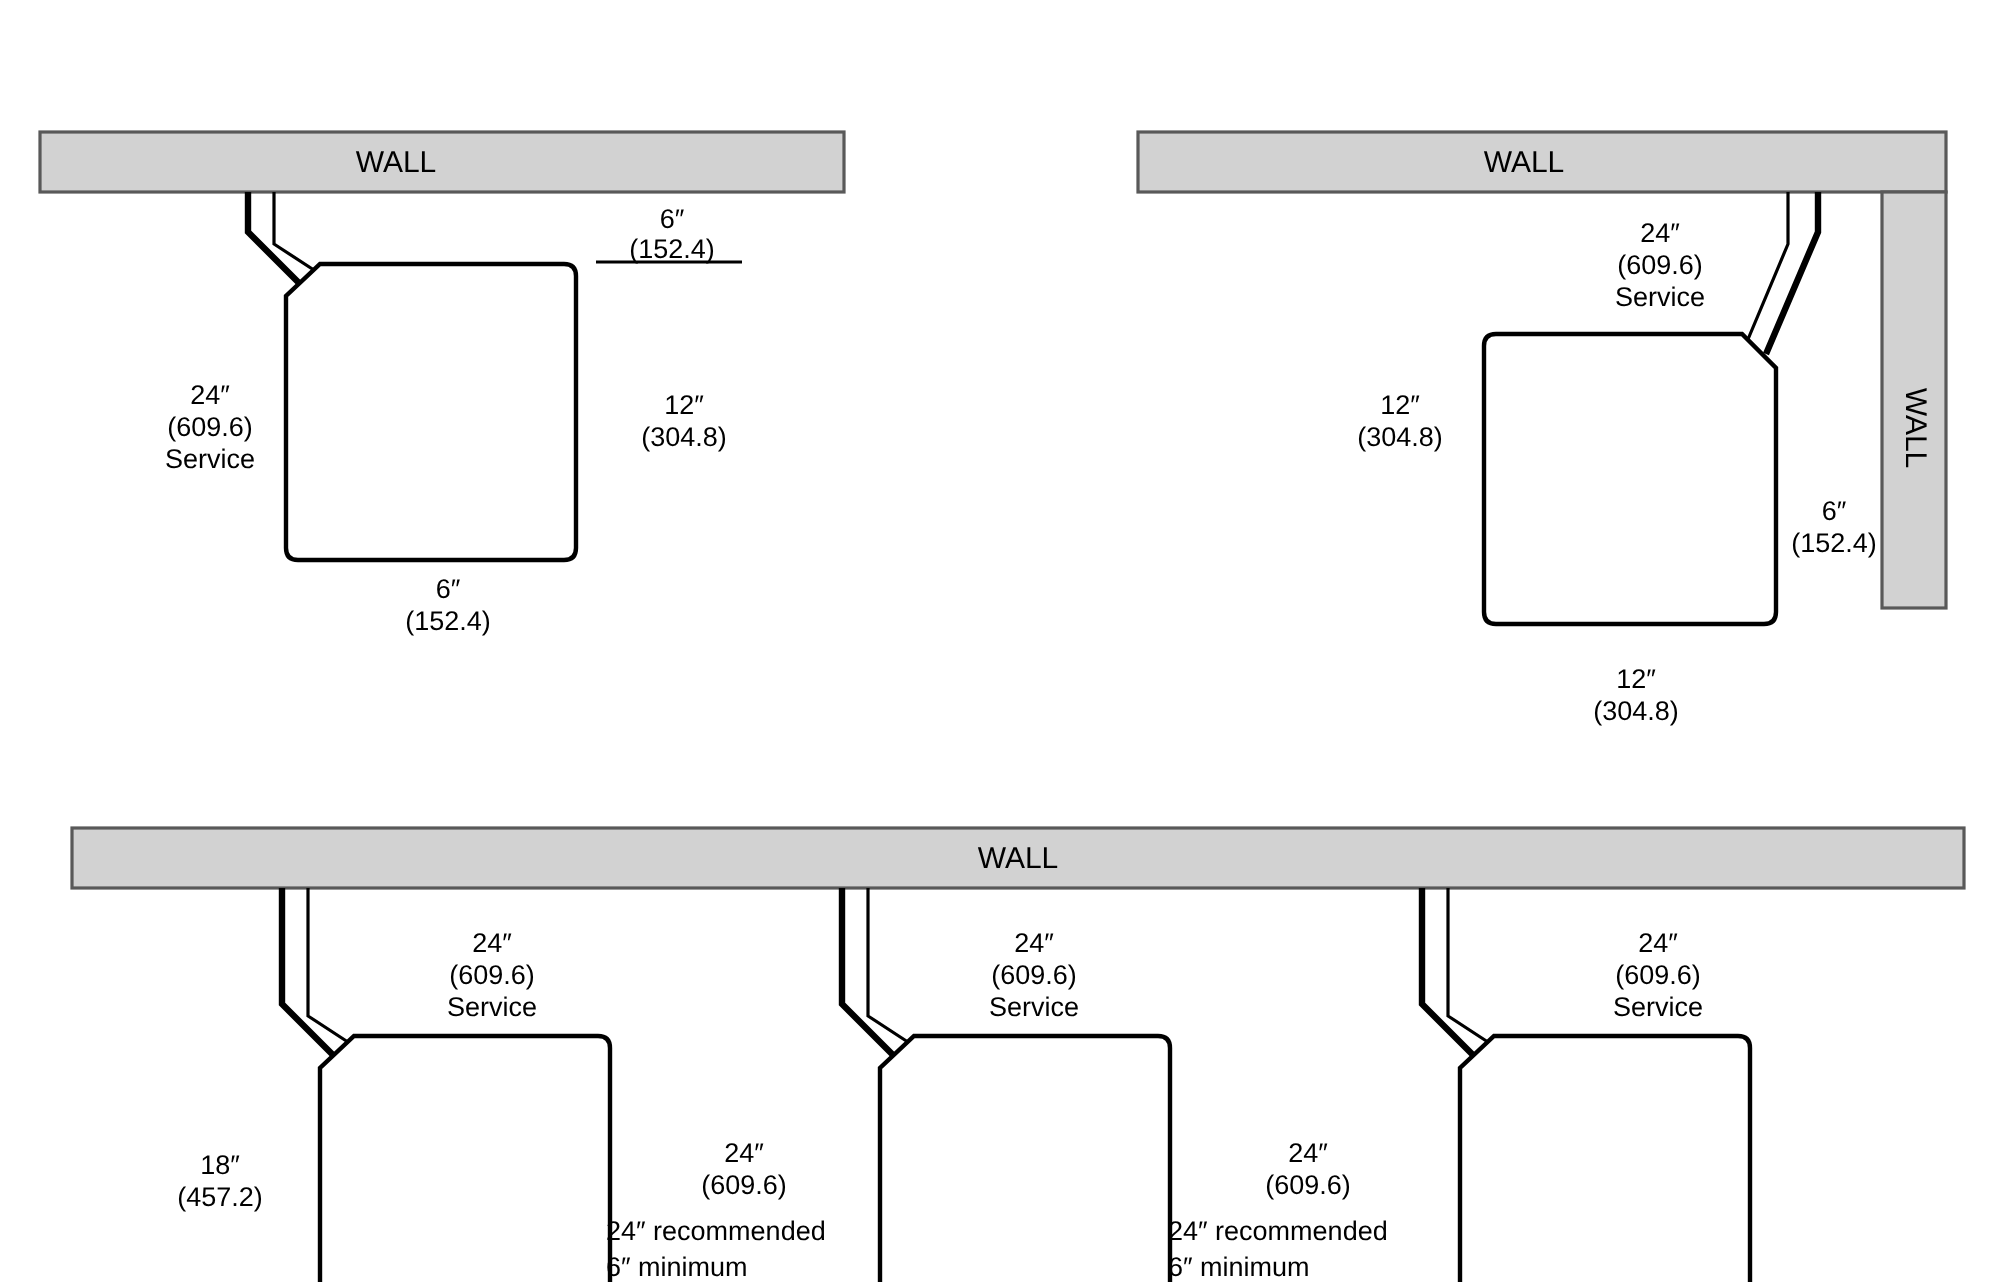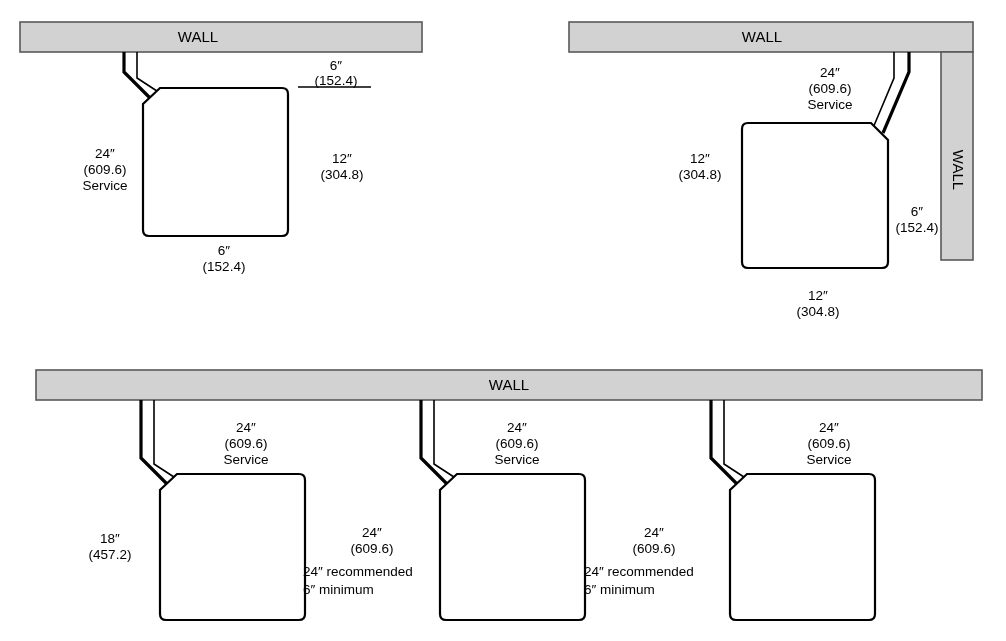--- a/index.html
+++ b/index.html
@@ -11,20 +11,21 @@
     width: 1006px;
     height: 641px;
     font-family: "Liberation Sans", sans-serif;
     color: #000000;
     overflow: hidden;
   }
   #stage {
     position: relative;
     width: 1006px;
     height: 555px;
+    margin-top: 44px;
   }
   #stage svg {
     position: absolute;
     left: 0;
     top: 0;
   }
   .wall-label {
     font-size: 15px;
     fill: #000000;
     text-anchor: middle;

